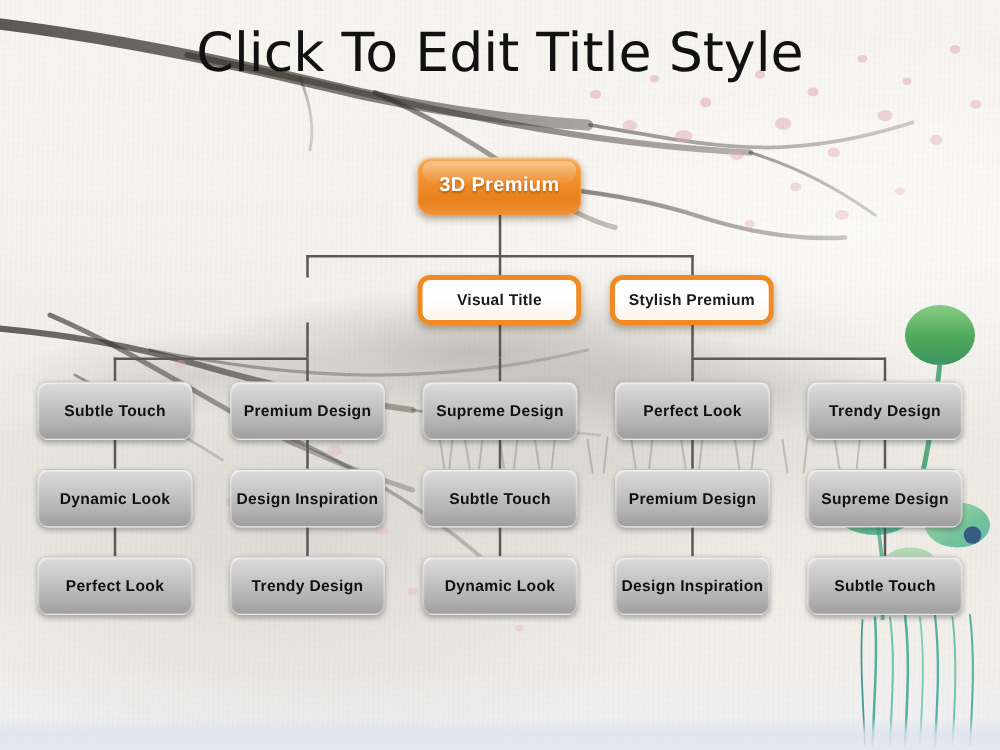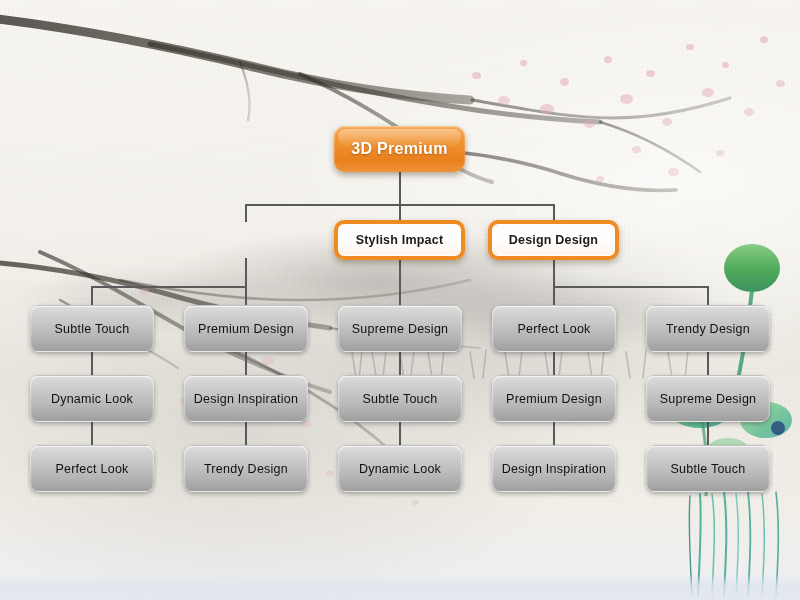--- a/index.html
+++ b/index.html
@@ -90,21 +90,21 @@
     color:#1b1b1b;font-weight:bold;font-size:12.5px;
     letter-spacing:.2px;
   }
 
   
   .leaf{
     border-radius:9px;
     background:linear-gradient(180deg,#dcdcdc 0%, #cccccc 28%, #b3b3b3 72%, #9e9e9e 100%);
     box-shadow:0 2px 4px rgba(40,40,40,.35), inset 0 1px 1px rgba(255,255,255,.75);
     border:1px solid rgba(255,255,255,.35);
-    color:#111;font-weight:normal;font-size:12.5px;
+    color:#111;font-weight:bold;font-size:12.5px;
     letter-spacing:.25px;
     text-align:right;
   }
 </style>
 </head>
 <body>
 
 <div id="slide">
 
   <div class="bg-layer paper"></div>
@@ -217,20 +217,21 @@
     <i class="petal" style="left:262px;top:356px;width:12px;height:9px;opacity:.3"></i>
     <i class="petal" style="left:180px;top:398px;width:9px;height:7px;opacity:.3"></i>
     <i class="petal" style="left:300px;top:420px;width:11px;height:8px;opacity:.28"></i>
     <i class="petal" style="left:326px;top:470px;width:8px;height:6px;opacity:.3"></i>
     <i class="petal" style="left:140px;top:288px;width:9px;height:7px;opacity:.32"></i>
     <i class="petal" style="left:412px;top:500px;width:7px;height:5px;opacity:.35"></i>
   </div>
 
   <div class="bottom-band"></div>
 
+  <div id="title">Click To Edit Title Style</div>
 
   <div class="conn v" style="left:399px;top:172px;height:32px;"></div>
   <div class="conn h" style="left:245px;top:204px;width:310px;"></div>
   <div class="conn v" style="left:245px;top:204px;height:18px;"></div>
   <div class="conn v" style="left:399px;top:204px;height:18px;"></div>
   <div class="conn v" style="left:553px;top:204px;height:18px;"></div>
 
   <div class="conn v" style="left:245px;top:258px;height:28px;"></div>
   <div class="conn v" style="left:399px;top:258px;height:28px;"></div>
   <div class="conn v" style="left:553px;top:258px;height:28px;"></div>
@@ -251,22 +252,22 @@
   <div class="conn v" style="left:707px;top:352px;height:23px;"></div>
 
   <div class="conn v" style="left:91px;top:422px;height:23px;"></div>
   <div class="conn v" style="left:245px;top:422px;height:23px;"></div>
   <div class="conn v" style="left:399px;top:422px;height:23px;"></div>
   <div class="conn v" style="left:553px;top:422px;height:23px;"></div>
   <div class="conn v" style="left:707px;top:422px;height:23px;"></div>
 
   <div class="node root" style="left:334px;top:126px;width:131px;height:46px;">3D Premium</div>
 
-  <div class="node l2" style="left:334px;top:220px;width:131px;height:40px;">Stylish Impact</div>
-  <div class="node l2" style="left:488px;top:220px;width:131px;height:40px;">Design Design</div>
+  <div class="node l2" style="left:334px;top:220px;width:131px;height:40px;">Visual Title</div>
+  <div class="node l2" style="left:488px;top:220px;width:131px;height:40px;">Stylish Premium</div>
 
   <div class="node leaf" style="left:30px;top:305px;width:124px;height:47px;">Subtle Touch</div>
   <div class="node leaf" style="left:30px;top:375px;width:124px;height:47px;">Dynamic Look</div>
   <div class="node leaf" style="left:30px;top:445px;width:124px;height:47px;">Perfect Look</div>
 
   <div class="node leaf" style="left:184px;top:305px;width:124px;height:47px;">Premium Design</div>
   <div class="node leaf" style="left:184px;top:375px;width:124px;height:47px;">Design Inspiration</div>
   <div class="node leaf" style="left:184px;top:445px;width:124px;height:47px;">Trendy Design</div>
 
   <div class="node leaf" style="left:338px;top:305px;width:124px;height:47px;">Supreme Design</div>

